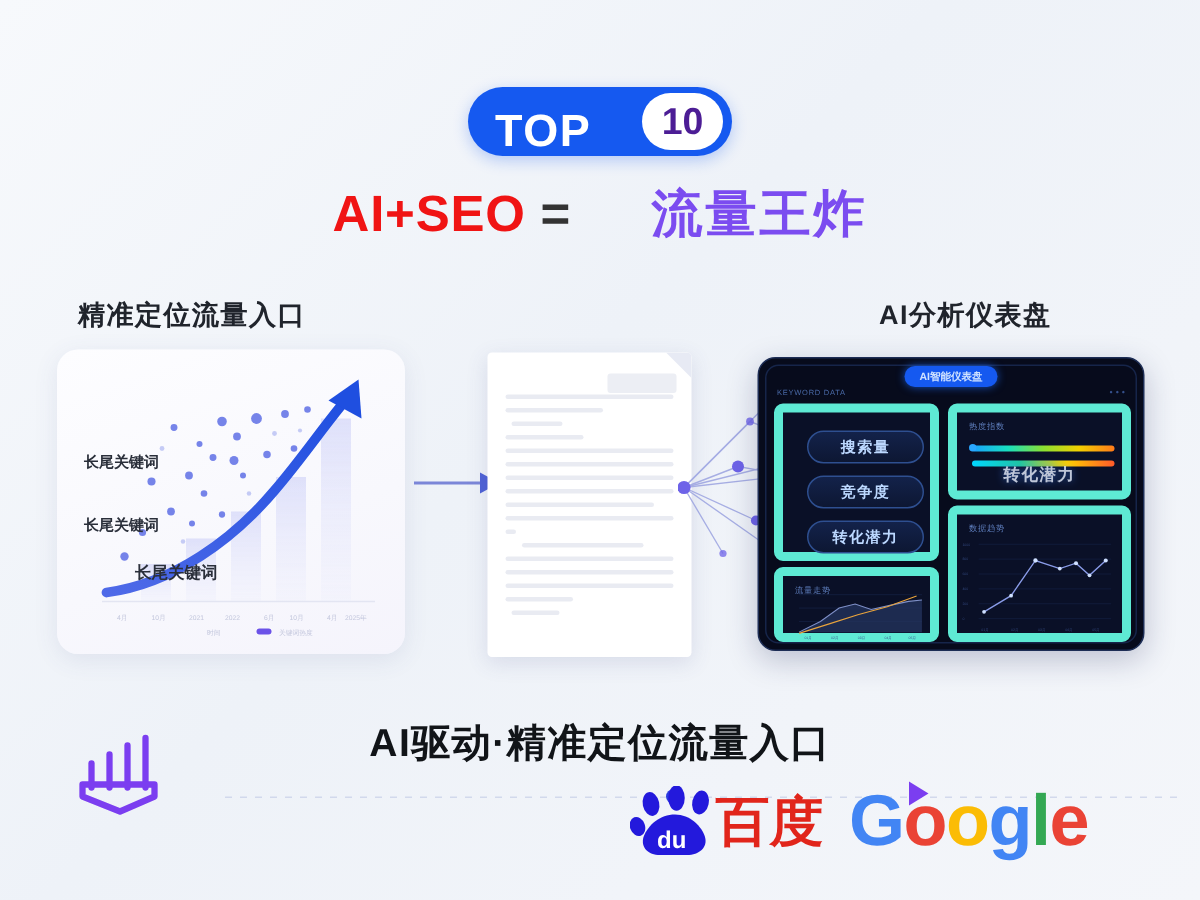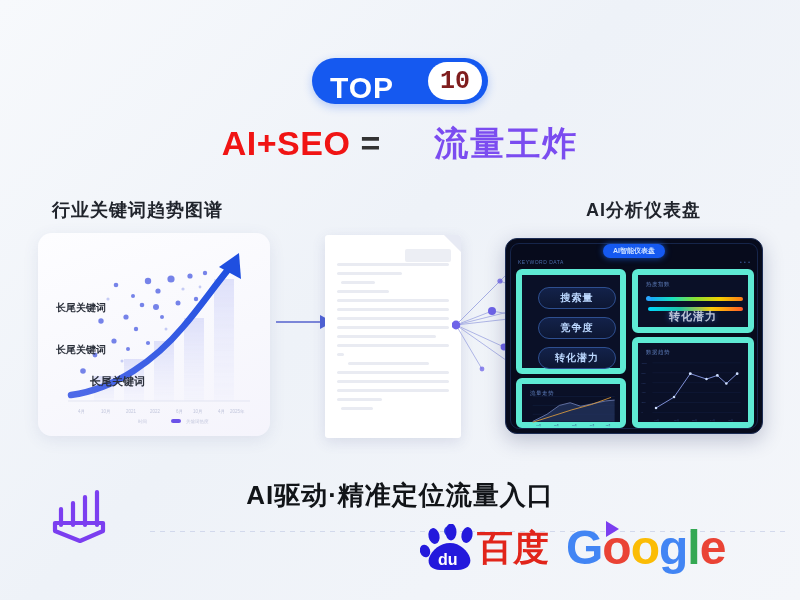--- a/index.html
+++ b/index.html
@@ -18,21 +18,21 @@
     box-shadow:0 3px 10px rgba(21,89,240,.28);
     display:flex; align-items:center; padding:0 6px 0 18px;
   }
   .top-badge .tword{
     color:#fff; font-size:30px; font-weight:bold; letter-spacing:1px;
     line-height:1; flex:1;margin-top:13px;
   }
   .top-badge .tnum{
     width:54px; height:38px; border-radius:22px; background:#fff;
     display:flex; align-items:center; justify-content:center;
-    color:#7f1d1d; font-size:25px; font-weight:bold;font-family:Liberation Mono, monospace;
+    color:#4c1d95; font-size:25px; font-weight:bold;
   }
 
   
   .headline{
     position:absolute; left:0; right:0; top:126px;
     text-align:center; font-size:34px; font-weight:bold; line-height:1;
     white-space:nowrap;
   }
   .headline .hl-red{ color:#f01414; letter-spacing:.5px;margin-top:23px; }
   .headline .hl-eq{ color:#333; margin:0 10px; font-weight:bold;}
@@ -159,21 +159,21 @@
 
   <div class="top-badge">
     <span class="tword">TOP</span>
     <span class="tnum">10</span>
   </div>
 
   <div class="headline">
     <span class="hl-red">AI+SEO</span><span class="hl-eq">=</span><span class="hl-pur">流量王炸</span>
   </div>
 
-  <div class="sec-title" id="title-left">行业关键词趋势图谱</div>
+  <div class="sec-title" id="title-left">精准定位流量入口</div>
   <div class="sec-title" id="title-right">AI分析仪表盘</div>
 
   <div class="trend-card">
     <svg class="plot" viewBox="0 0 232 203">
       <defs>
         <linearGradient id="barg" x1="0" y1="0" x2="0" y2="1">
           <stop offset="0%" stop-color="#cfd2f8" stop-opacity=".75"></stop>
           <stop offset="100%" stop-color="#e8eafb" stop-opacity=".25"></stop>
         </linearGradient>
         <linearGradient id="arrg" x1="0" y1="1" x2="1" y2="0">

